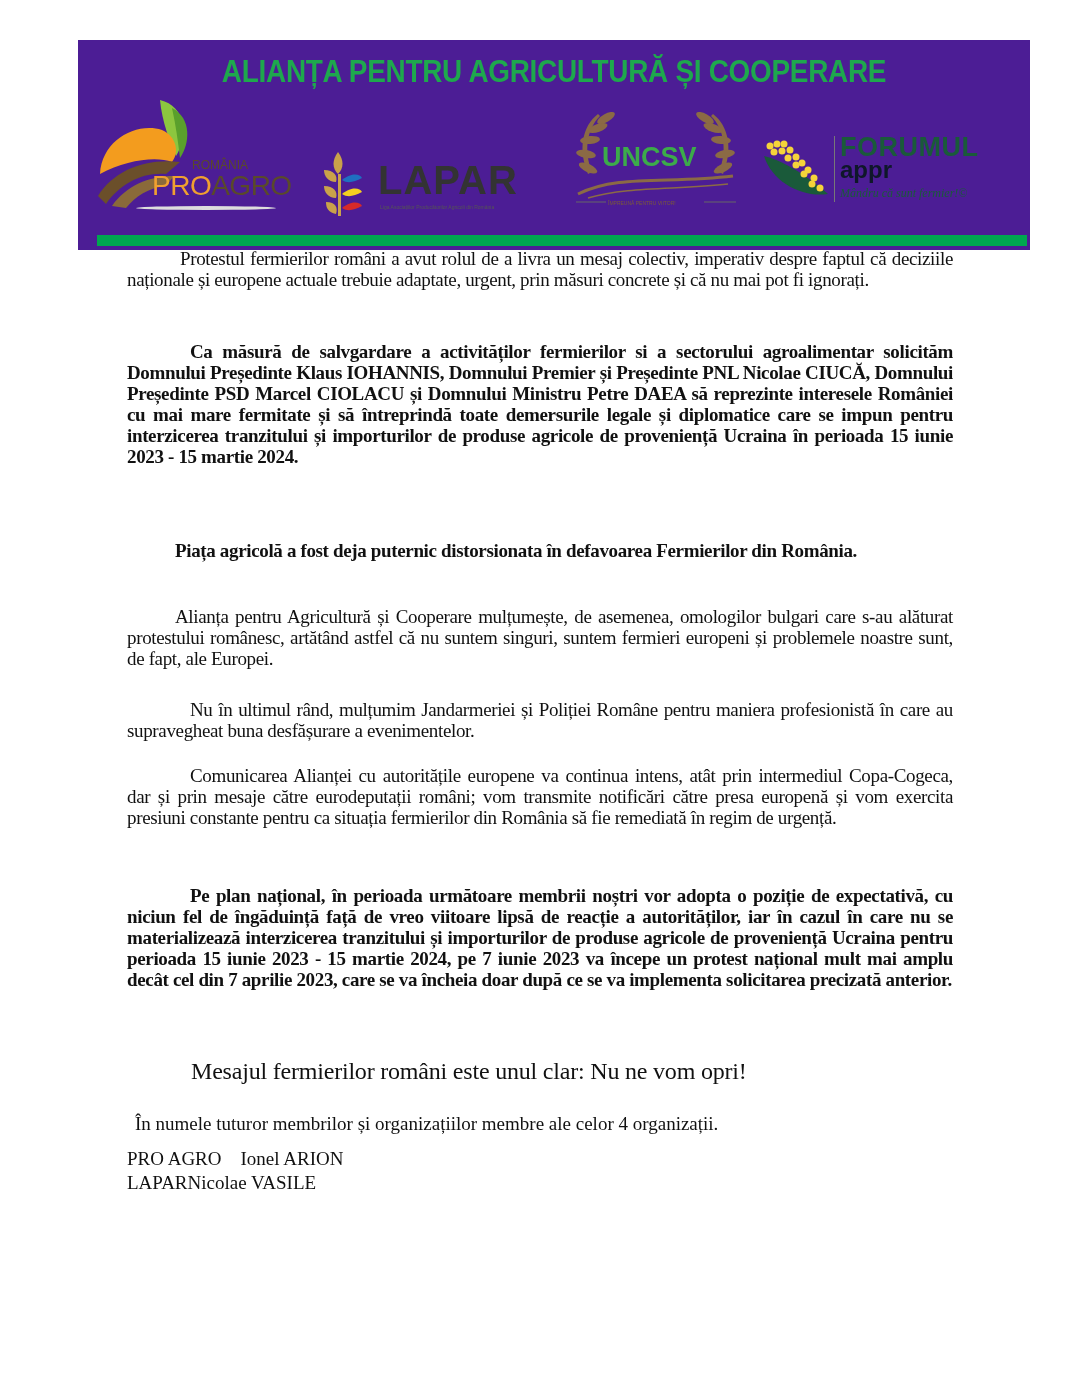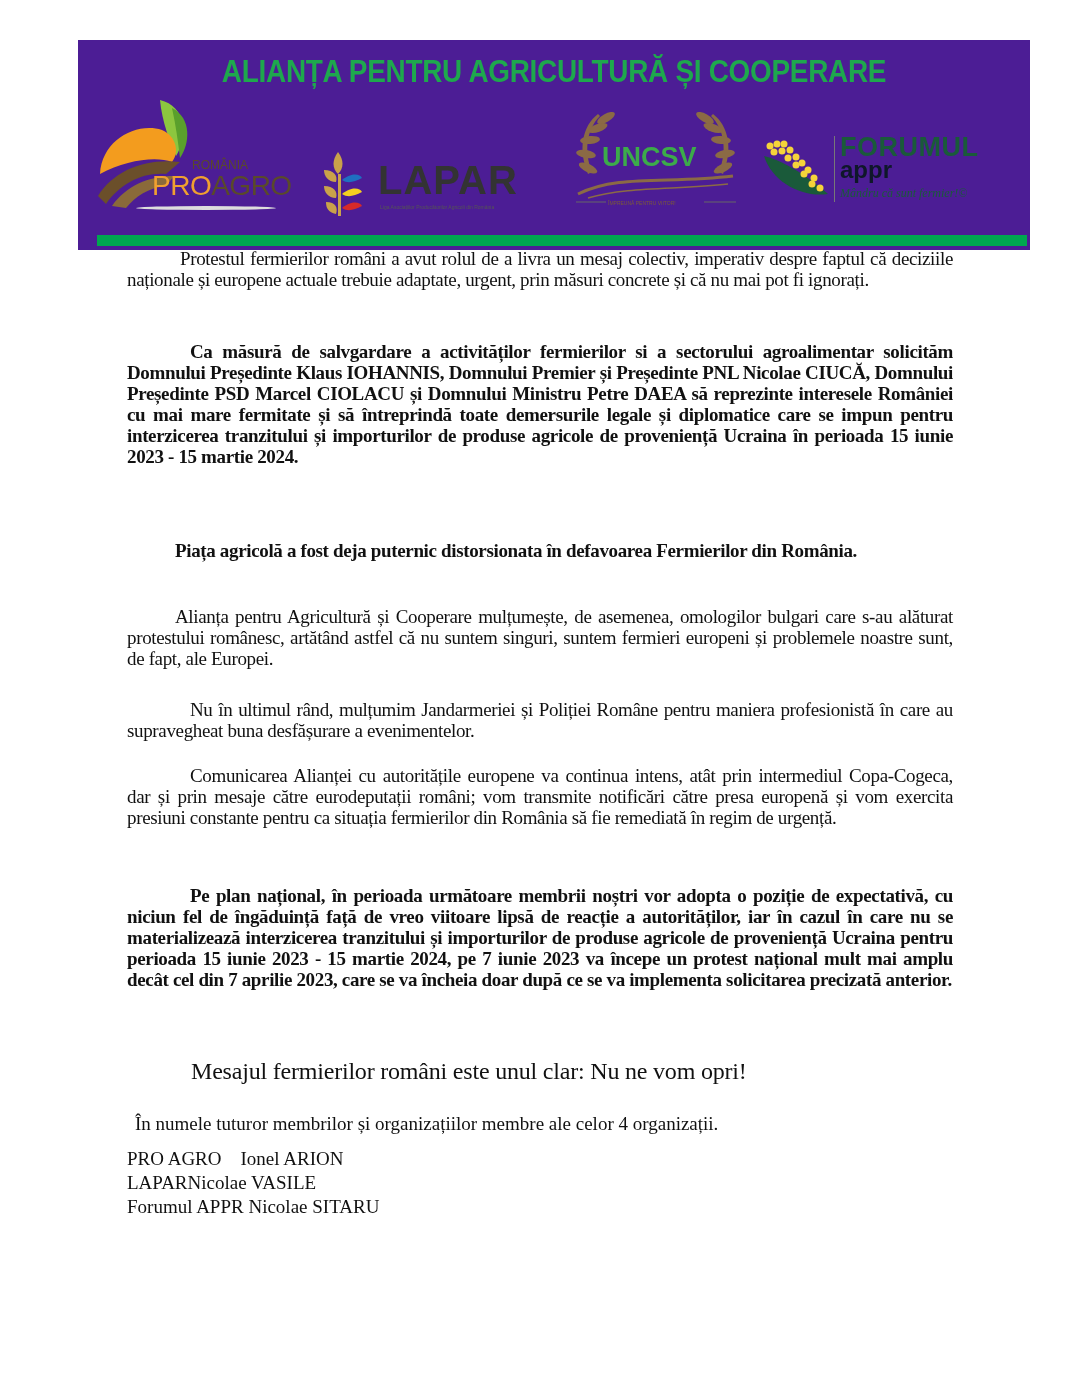--- a/index.html
+++ b/index.html
@@ -157,14 +157,13 @@
 <div class="doc p7 bold narrow">
   <p class="indent">Pe plan național, în perioada următoare membrii noștri vor adopta o poziție de expectativă, cu niciun fel de îngăduință față de vreo viitoare lipsă de reacție a autorităților, iar  în cazul în care nu se materializează interzicerea tranzitului și importurilor de produse agricole de proveniență Ucraina pentru perioada 15 iunie 2023 - 15 martie 2024, pe 7 iunie 2023 va începe un protest național mult mai amplu decât cel din 7 aprilie 2023, care se va încheia doar după ce se va implementa solicitarea precizată anterior.</p>
 </div>
 
 <div class="slogan narrow">Mesajul fermierilor români este unul clar: Nu ne vom opri!</div>
 <div class="closing">În numele tuturor membrilor și organizațiilor membre ale celor 4 organizații.</div>
 
 <div class="signatures">
   <div class="sig-row"><span>PRO AGRO</span><span>    </span><span>Ionel ARION</span></div>
   <div class="sig-row"><span>LAPAR</span><span></span><span>Nicolae VASILE</span></div>
-  <div class="sig-row"><span>Forumul APPR</span><span> </span><span>Nicolae SITARU</span></div>
 </div>
 
 </body></html>

